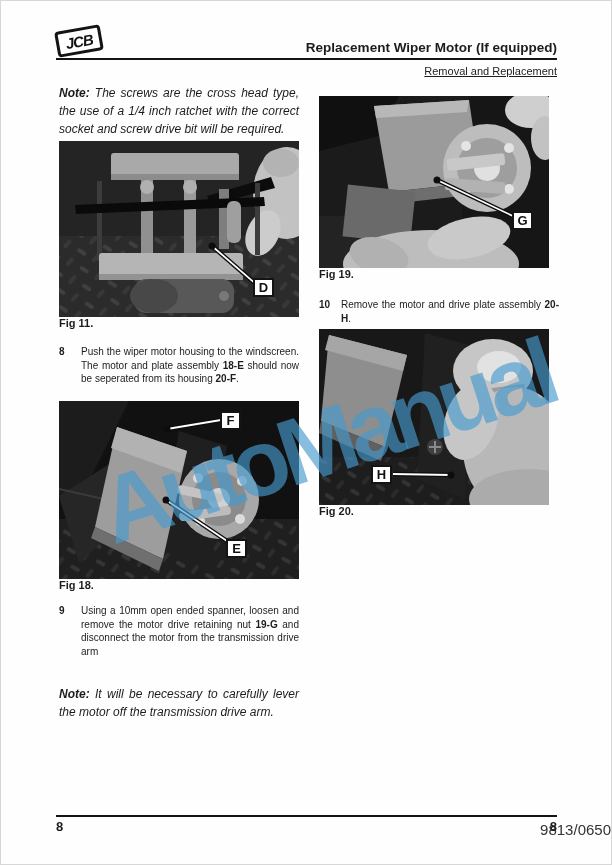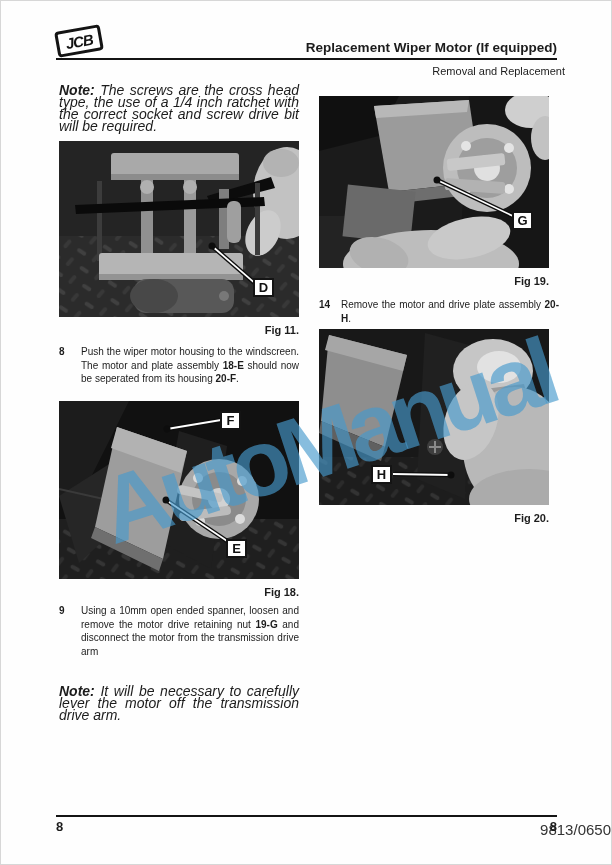--- a/index.html
+++ b/index.html
@@ -18,41 +18,41 @@
   }
   .logo span {
     font-weight:bold; font-style:italic; font-size:15px; color:#141414;
     letter-spacing:-1px;
   }
   .hdr-title {
     position:absolute; right:54px; top:39px; font-size:13.5px; font-weight:bold;
     white-space:nowrap;
   }
   .hdr-rule { position:absolute; left:55px; right:54px; top:57px; border-top:2px solid #141414; }
-  .hdr-sub { position:absolute; right:46px; top:64px; font-size:11px; }
+  .hdr-sub { position:absolute; right:54px; top:64px; font-size:11px;text-decoration:underline; }
   
   .note {
-    position:absolute; width:240px; font-size:14px; line-height:12px;
+    position:absolute; width:240px; font-size:12px; line-height:18px;
     font-style:italic; text-align:justify;
   }
   .note b { font-weight:bold; }
   .step { position:absolute; font-size:10px; line-height:13.5px; }
   .step .num { position:absolute; left:0; top:0; font-weight:bold; }
   .step .stext { margin-left:22px; text-align:justify; }
   .step b { font-weight:bold; }
   
   figure { position:absolute; margin:0; }
   .photo { position:relative; background:#1c1c1c; overflow:hidden; }
   .photo svg { display:block; }
   .callout {
     position:absolute; min-width:21px; height:19px; padding:0 3px;
     background:#fff; border:2px solid #141414; z-index:6;
     font-size:13px; font-weight:bold; line-height:15px; text-align:center; color:#111;
   }
-  figcaption { margin-top:7px; text-align:right; font-size:11px; font-weight:bold; }
+  figcaption { text-align:left; font-size:11px; font-weight:bold; }
   
   .watermark {
     position:absolute; left:-20px; top:383px; width:690px; height:115px;
     line-height:115px; text-align:center; z-index:50; pointer-events:none;
     transform:rotate(-18deg);
     font-size:94px; font-weight:bold; letter-spacing:-7px;
     color:rgba(70,154,205,0.65);
   }
   
   .ftr-rule { position:absolute; left:55px; right:54px; top:814px; border-top:2px solid #141414; }
@@ -197,21 +197,21 @@
         <line x1="118" y1="84" x2="196" y2="121" stroke="#0d0d0d" stroke-width="4.5"></line>
         <line x1="118" y1="84" x2="196" y2="121" stroke="#ffffff" stroke-width="1.8"></line>
         <circle cx="118" cy="84" r="3.5" fill="#0d0d0d"></circle>
       </svg>
       <div class="callout" style="left:193px; top:115px;">G</div>
     </div>
     <figcaption>Fig 19.</figcaption>
   </figure>
 
   <div class="step" style="left:318px; top:297px; width:240px;">
-    <span class="num">14</span>
+    <span class="num">10</span>
     <p class="stext"><span>Remove the motor and drive plate assembly </span><b>20-H</b><span>.</span></p>
   </div>
 
   <figure style="left:318px; top:328px; width:230px;">
     <div class="photo" style="width:230px; height:176px;">
       <svg width="230" height="176" viewBox="0 0 230 176">
         <defs>
           <pattern id="chk20" width="26" height="18" patternUnits="userSpaceOnUse" patternTransform="rotate(-10)">
             <rect width="26" height="18" fill="#1d1d1d"></rect>
             <rect x="2" y="3" width="10" height="4" rx="2" fill="#333333" transform="rotate(40 7 5)"></rect>

